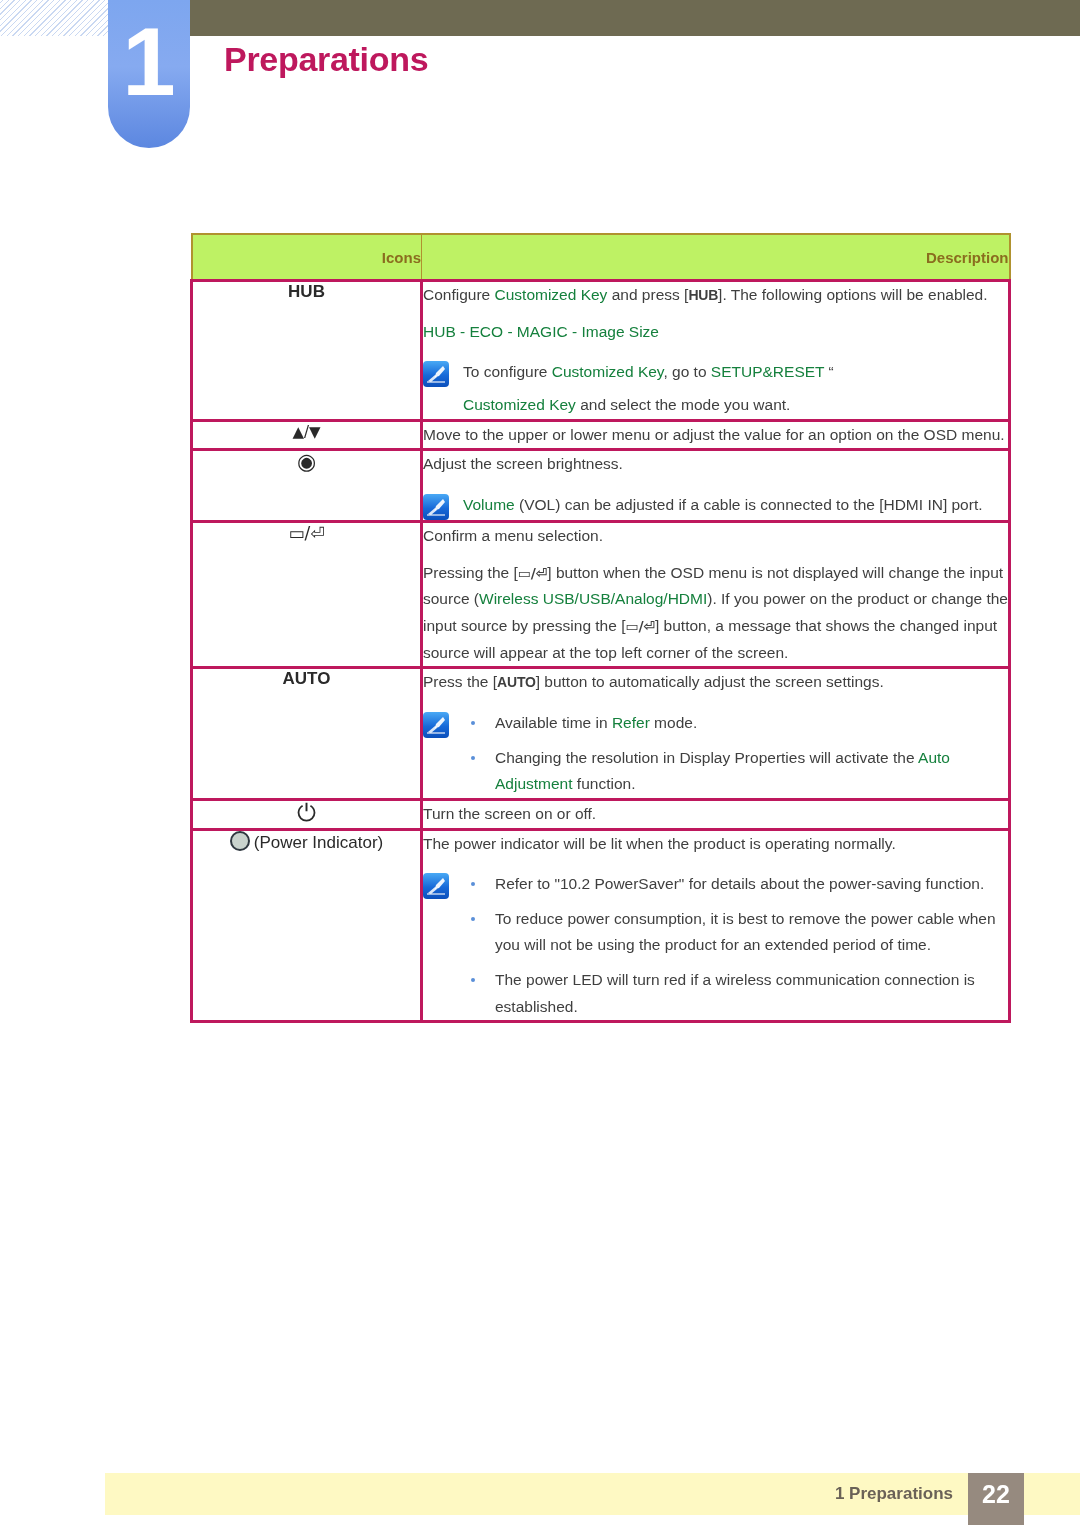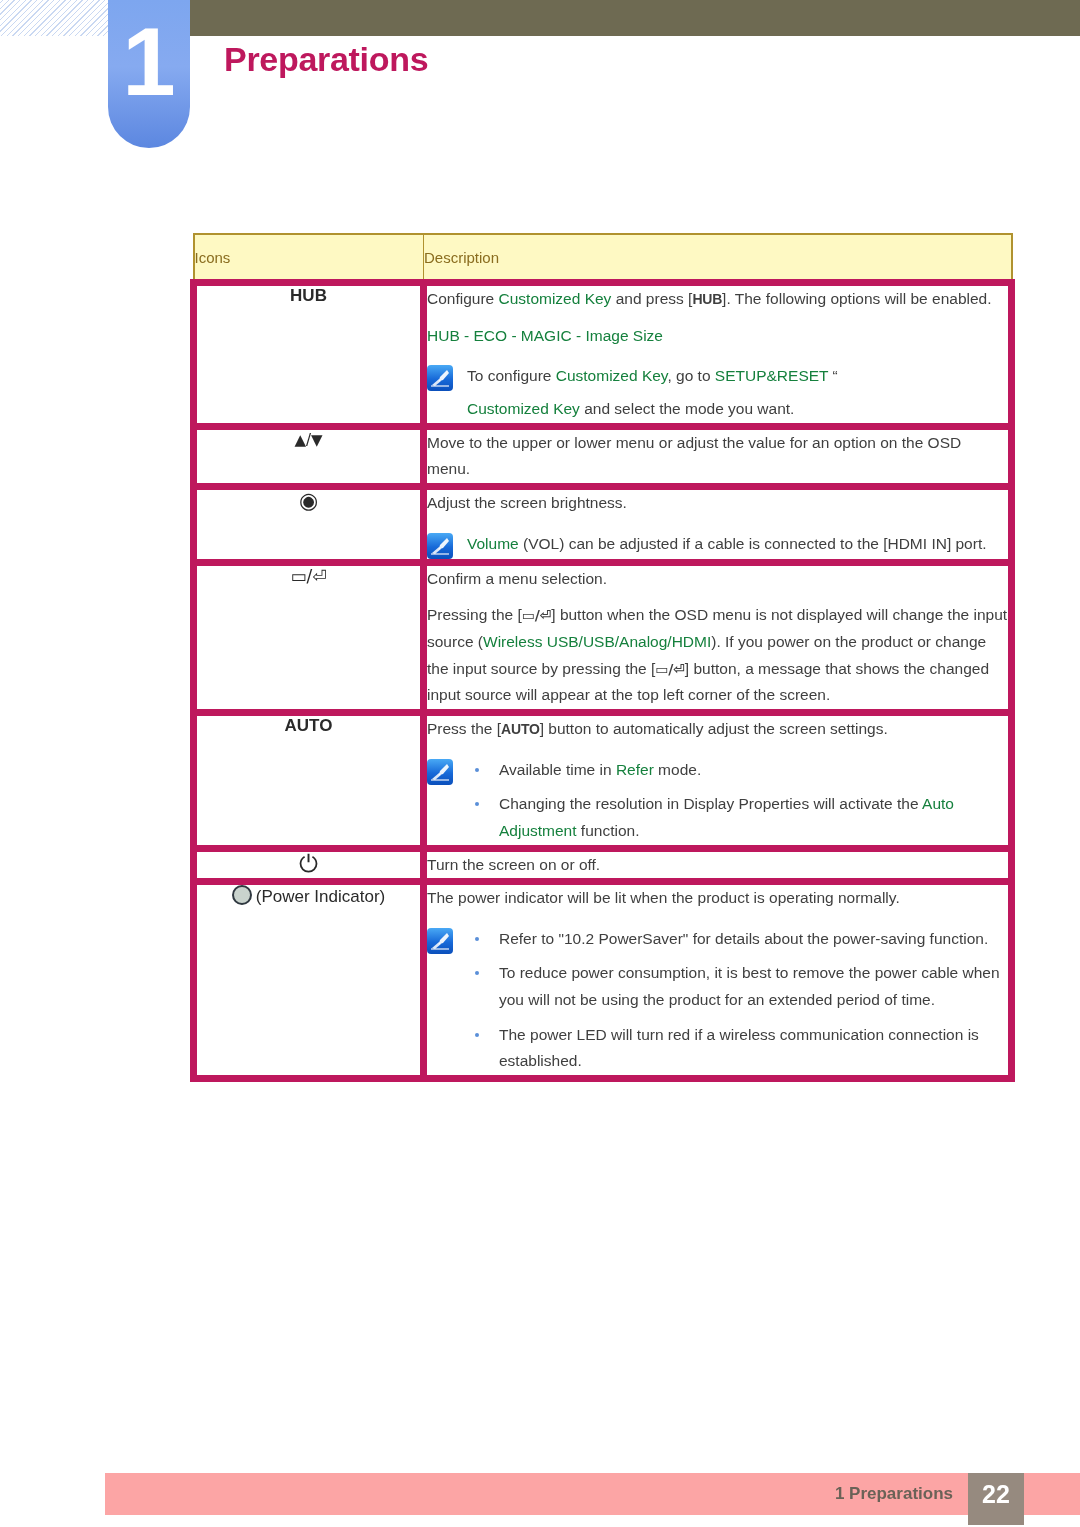--- a/index.html
+++ b/index.html
@@ -74,32 +74,32 @@
   #spec-table {
     position: absolute;
     left: 190px;
     top: 233px;
     width: 820px;
     border-collapse: collapse;
     table-layout: fixed;
   }
   #spec-table th,
   #spec-table td {
-    border: 7px solid #be185d;
+    border: 3px solid #be185d;
     vertical-align: top;
     padding: 0;
   }
   #spec-table thead th {
-    background: #fef9c3;
+    background: #bef264;
     border: 1px solid #b0922f;
     border-bottom: 2px solid #b0922f;
     color: #8a6d1f;
     font-size: 15px;
-    font-weight: normal;
-    text-align: left;
+    font-weight: bold;
+    text-align: right;
     height: 44px;
     vertical-align: middle;
   }
   #spec-table {
     border: 2px solid #b0922f;
   }
   .col-icon { width: 230px; }
   .col-desc { width: 588px; }
 
   td.icon-cell {
@@ -190,21 +190,21 @@
   }
   .icon-cell-text { font-size: 17px; color: #2a2a2a; }
 
   
   #footer-bar {
     position: absolute;
     left: 105px;
     bottom: 12px;
     width: 975px;
     height: 42px;
-    background: #fca5a5;
+    background: #fef9c3;
   }
   #footer-label {
     position: absolute;
     right: 127px;
     top: 0;
     height: 42px;
     line-height: 42px;
     font-size: 17px;
     font-weight: bold;
     color: #6a6257;

